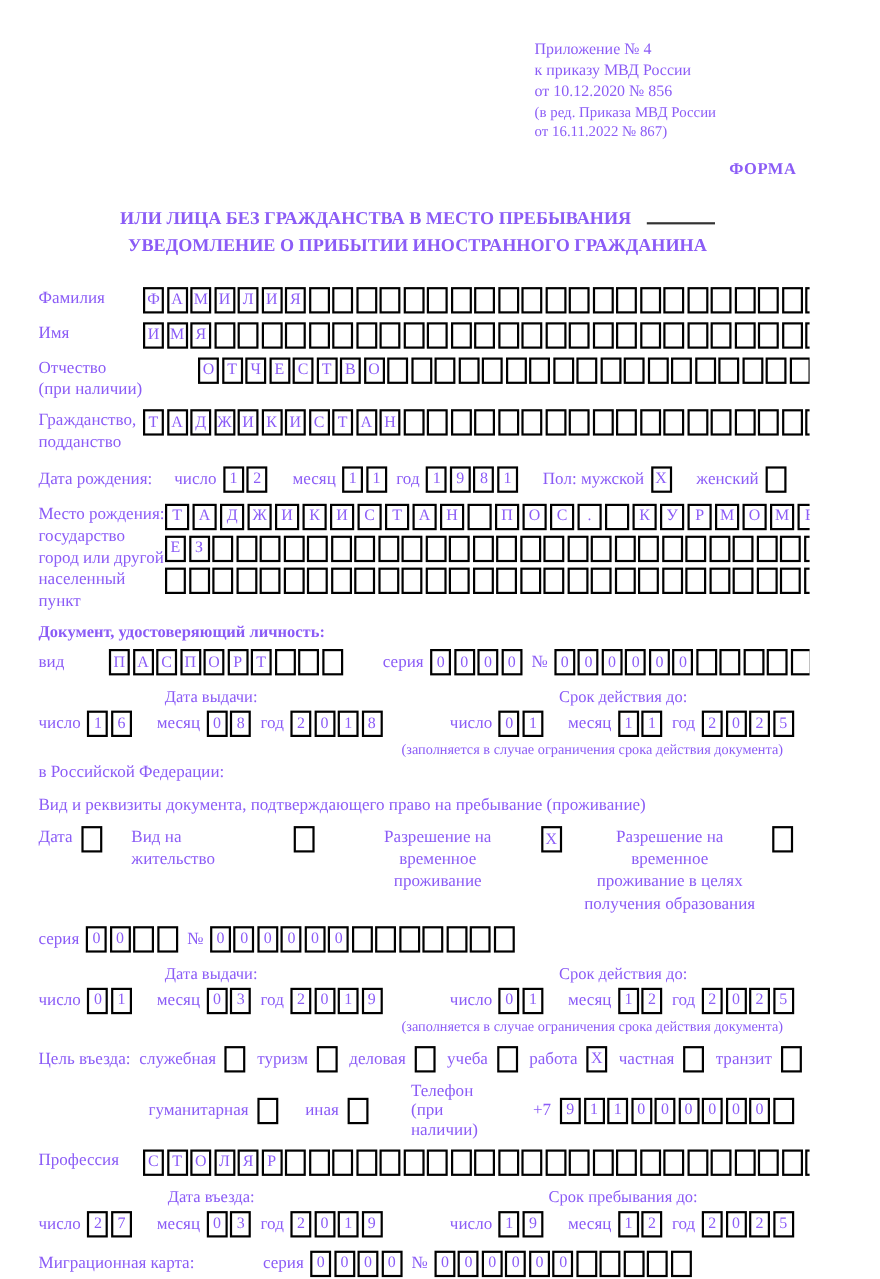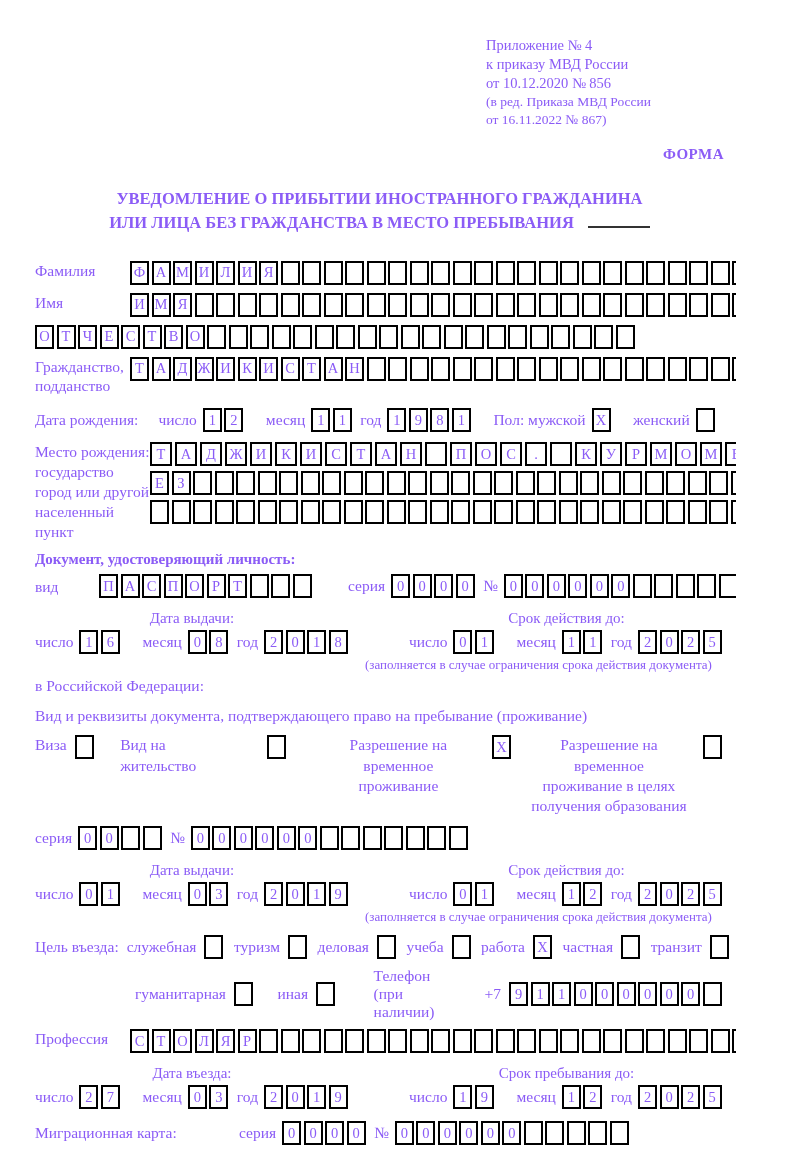--- a/index.html
+++ b/index.html
@@ -60,22 +60,22 @@
       <div>Приложение № 4</div>
       <div>к приказу МВД России</div>
       <div>от 10.12.2020 № 856</div>
       <div class="small">(в ред. Приказа МВД России</div>
       <div class="small">от 16.11.2022 № 867)</div>
       <div class="forma">ФОРМА</div>
     </div>
   </div>
 
   <div class="title">
+    <div><span>ИЛИ ЛИЦА БЕЗ ГРАЖДАНСТВА В МЕСТО ПРЕБЫВАНИЯ</span><span class="blankline"></span></div>
     <div>УВЕДОМЛЕНИЕ О ПРИБЫТИИ ИНОСТРАННОГО ГРАЖДАНИНА</div>
-    <div><span>ИЛИ ЛИЦА БЕЗ ГРАЖДАНСТВА В МЕСТО ПРЕБЫВАНИЯ</span><span class="blankline"></span></div>
   </div>
 
 
   <div class="row" style="margin-top:26px;">
     <div class="lbl w95">Фамилия</div>
     <span class="cells">
         <span class="cell">Ф</span>
         <span class="cell">А</span>
         <span class="cell">М</span>
         <span class="cell">И</span>
@@ -138,20 +138,24 @@
         <span class="cell"></span>
         <span class="cell"></span>
         <span class="cell"></span>
         <span class="cell"></span>
         <span class="cell"></span>
         <span class="cell"></span>
       </span>
   </div>
 
   <div class="row">
+    <div class="lbl w145">
+      <div>Отчество</div>
+      <div>(при наличии)</div>
+    </div>
     <span class="cells">
         <span class="cell">О</span>
         <span class="cell">Т</span>
         <span class="cell">Ч</span>
         <span class="cell">Е</span>
         <span class="cell">С</span>
         <span class="cell">Т</span>
         <span class="cell">В</span>
         <span class="cell">О</span>
         <span class="cell"></span>
@@ -429,21 +433,21 @@
       </div>
     </div>
   </div>
   <div class="footnote-r">(заполняется в случае ограничения срока действия документа)</div>
 
   <div class="plain" style="margin-top:4px;">в Российской Федерации:</div>
   <div class="plain">Вид и реквизиты документа, подтверждающего право на пребывание (проживание)</div>
 
   <div class="chk-row">
     <div class="chk">
-      <span class="txt">Виза</span>
+      <span class="txt">Дата</span>
       <span class="cells">
           <span class="cell"></span>
         </span>
     </div>
     <div class="chk gap14">
       <span class="txt">Вид на жительство</span>
       <span class="cells" style="margin-left:14px;">
           <span class="cell"></span>
         </span>
     </div>

